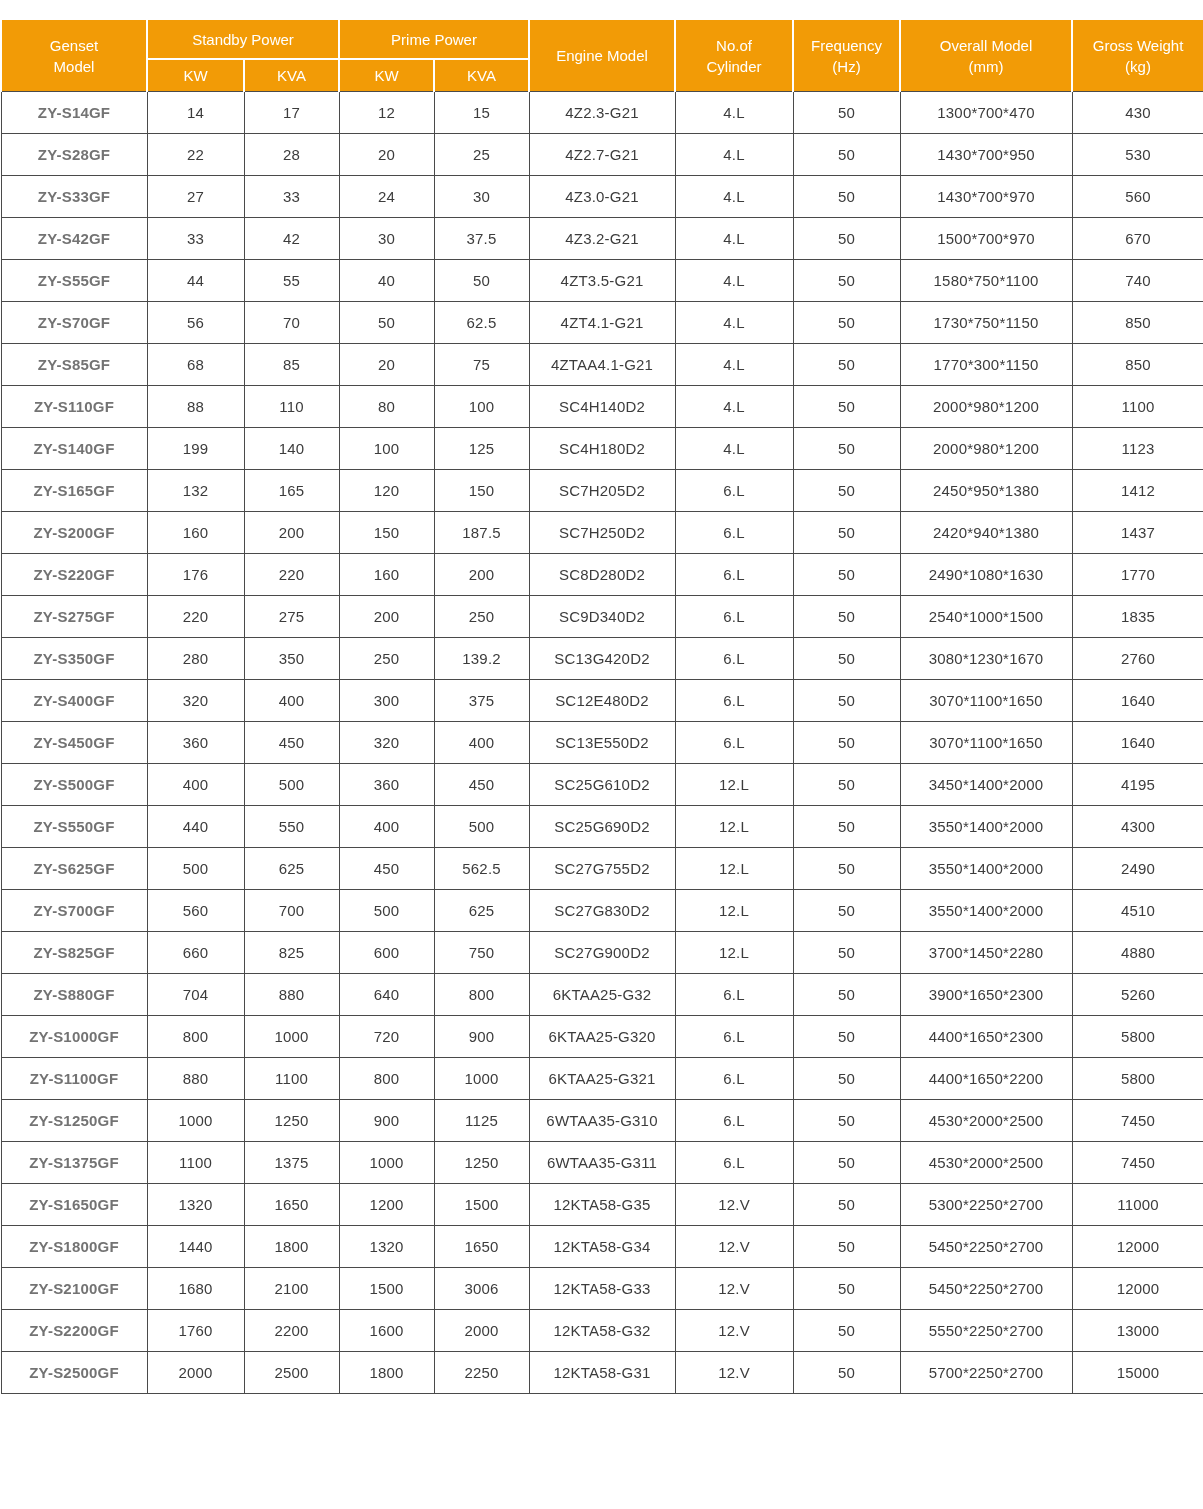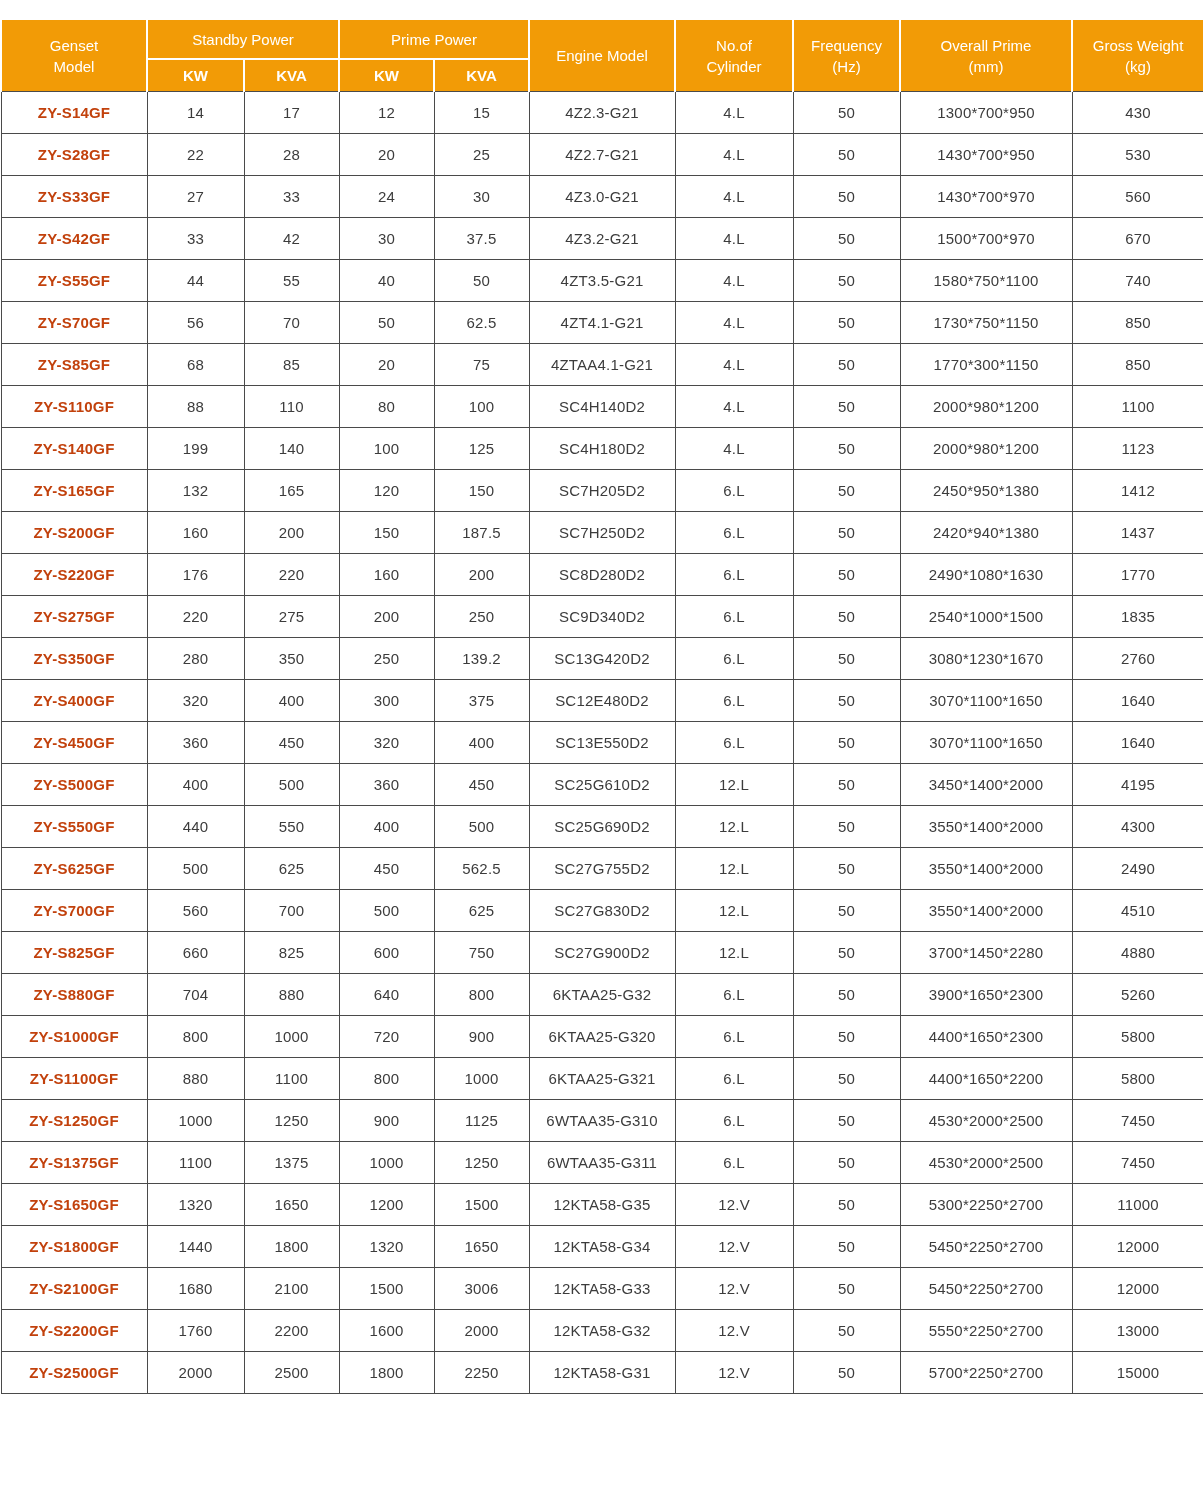--- a/index.html
+++ b/index.html
@@ -30,21 +30,21 @@
     font-weight: 400;
     font-size: 15px;
     line-height: 21px;
     text-align: center;
     vertical-align: middle;
     border: 2px solid #ffffff;
     border-bottom: 0;
     padding: 0;
   }
   thead tr.group-row th { height: 38px; }
-  thead tr.sub-row th { height: 31px; font-weight: bold; }
+  thead tr.sub-row th { height: 31px; }
   thead th .wrap {
     display: inline-block;
     text-align: center;
   }
   .w80  { max-width: 80px; }
   .w72  { max-width: 72px; }
   .w110 { max-width: 110px; }
   tbody td {
     border: 1px solid #4a4a4a;
     height: 41px;
@@ -52,21 +52,21 @@
     vertical-align: middle;
     font-size: 15px;
     color: #3c3c3c;
     padding: 0;
     letter-spacing: 0.2px;
     overflow: hidden;
     white-space: nowrap;
   }
   tbody td.model {
     font-weight: 700;
-    color: #c2410c;
+    color: #737373;
   }
 </style>
 </head>
 <body>
 
 <div class="table-wrap">
   <table>
     <colgroup>
         <col style="width: 146px;">
         <col style="width: 97px;">
@@ -87,21 +87,21 @@
         <th colspan="2">Standby Power</th>
         <th colspan="2">Prime Power</th>
         <th rowspan="2">Engine Model</th>
         <th rowspan="2">
           <span class="wrap w72">No.of Cylinder</span>
         </th>
         <th rowspan="2">
           <span class="wrap w80">Frequency (Hz)</span>
         </th>
         <th rowspan="2">
-          <span class="wrap w110">Overall Prime (mm)</span>
+          <span class="wrap w110">Overall Model (mm)</span>
         </th>
         <th rowspan="2">
           <span class="wrap w110">Gross Weight (kg)</span>
         </th>
       </tr>
       <tr class="sub-row">
         <th>KW</th>
         <th>KVA</th>
         <th>KW</th>
         <th>KVA</th>
@@ -110,21 +110,21 @@
     <tbody id="spec-tbody">
         <tr>
           <td class="model">ZY-S14GF</td>
           <td>14</td>
           <td>17</td>
           <td>12</td>
           <td>15</td>
           <td>4Z2.3-G21</td>
           <td>4.L</td>
           <td>50</td>
-          <td>1300*700*950</td>
+          <td>1300*700*470</td>
           <td>430</td>
         </tr>
         <tr>
           <td class="model">ZY-S28GF</td>
           <td>22</td>
           <td>28</td>
           <td>20</td>
           <td>25</td>
           <td>4Z2.7-G21</td>
           <td>4.L</td>

